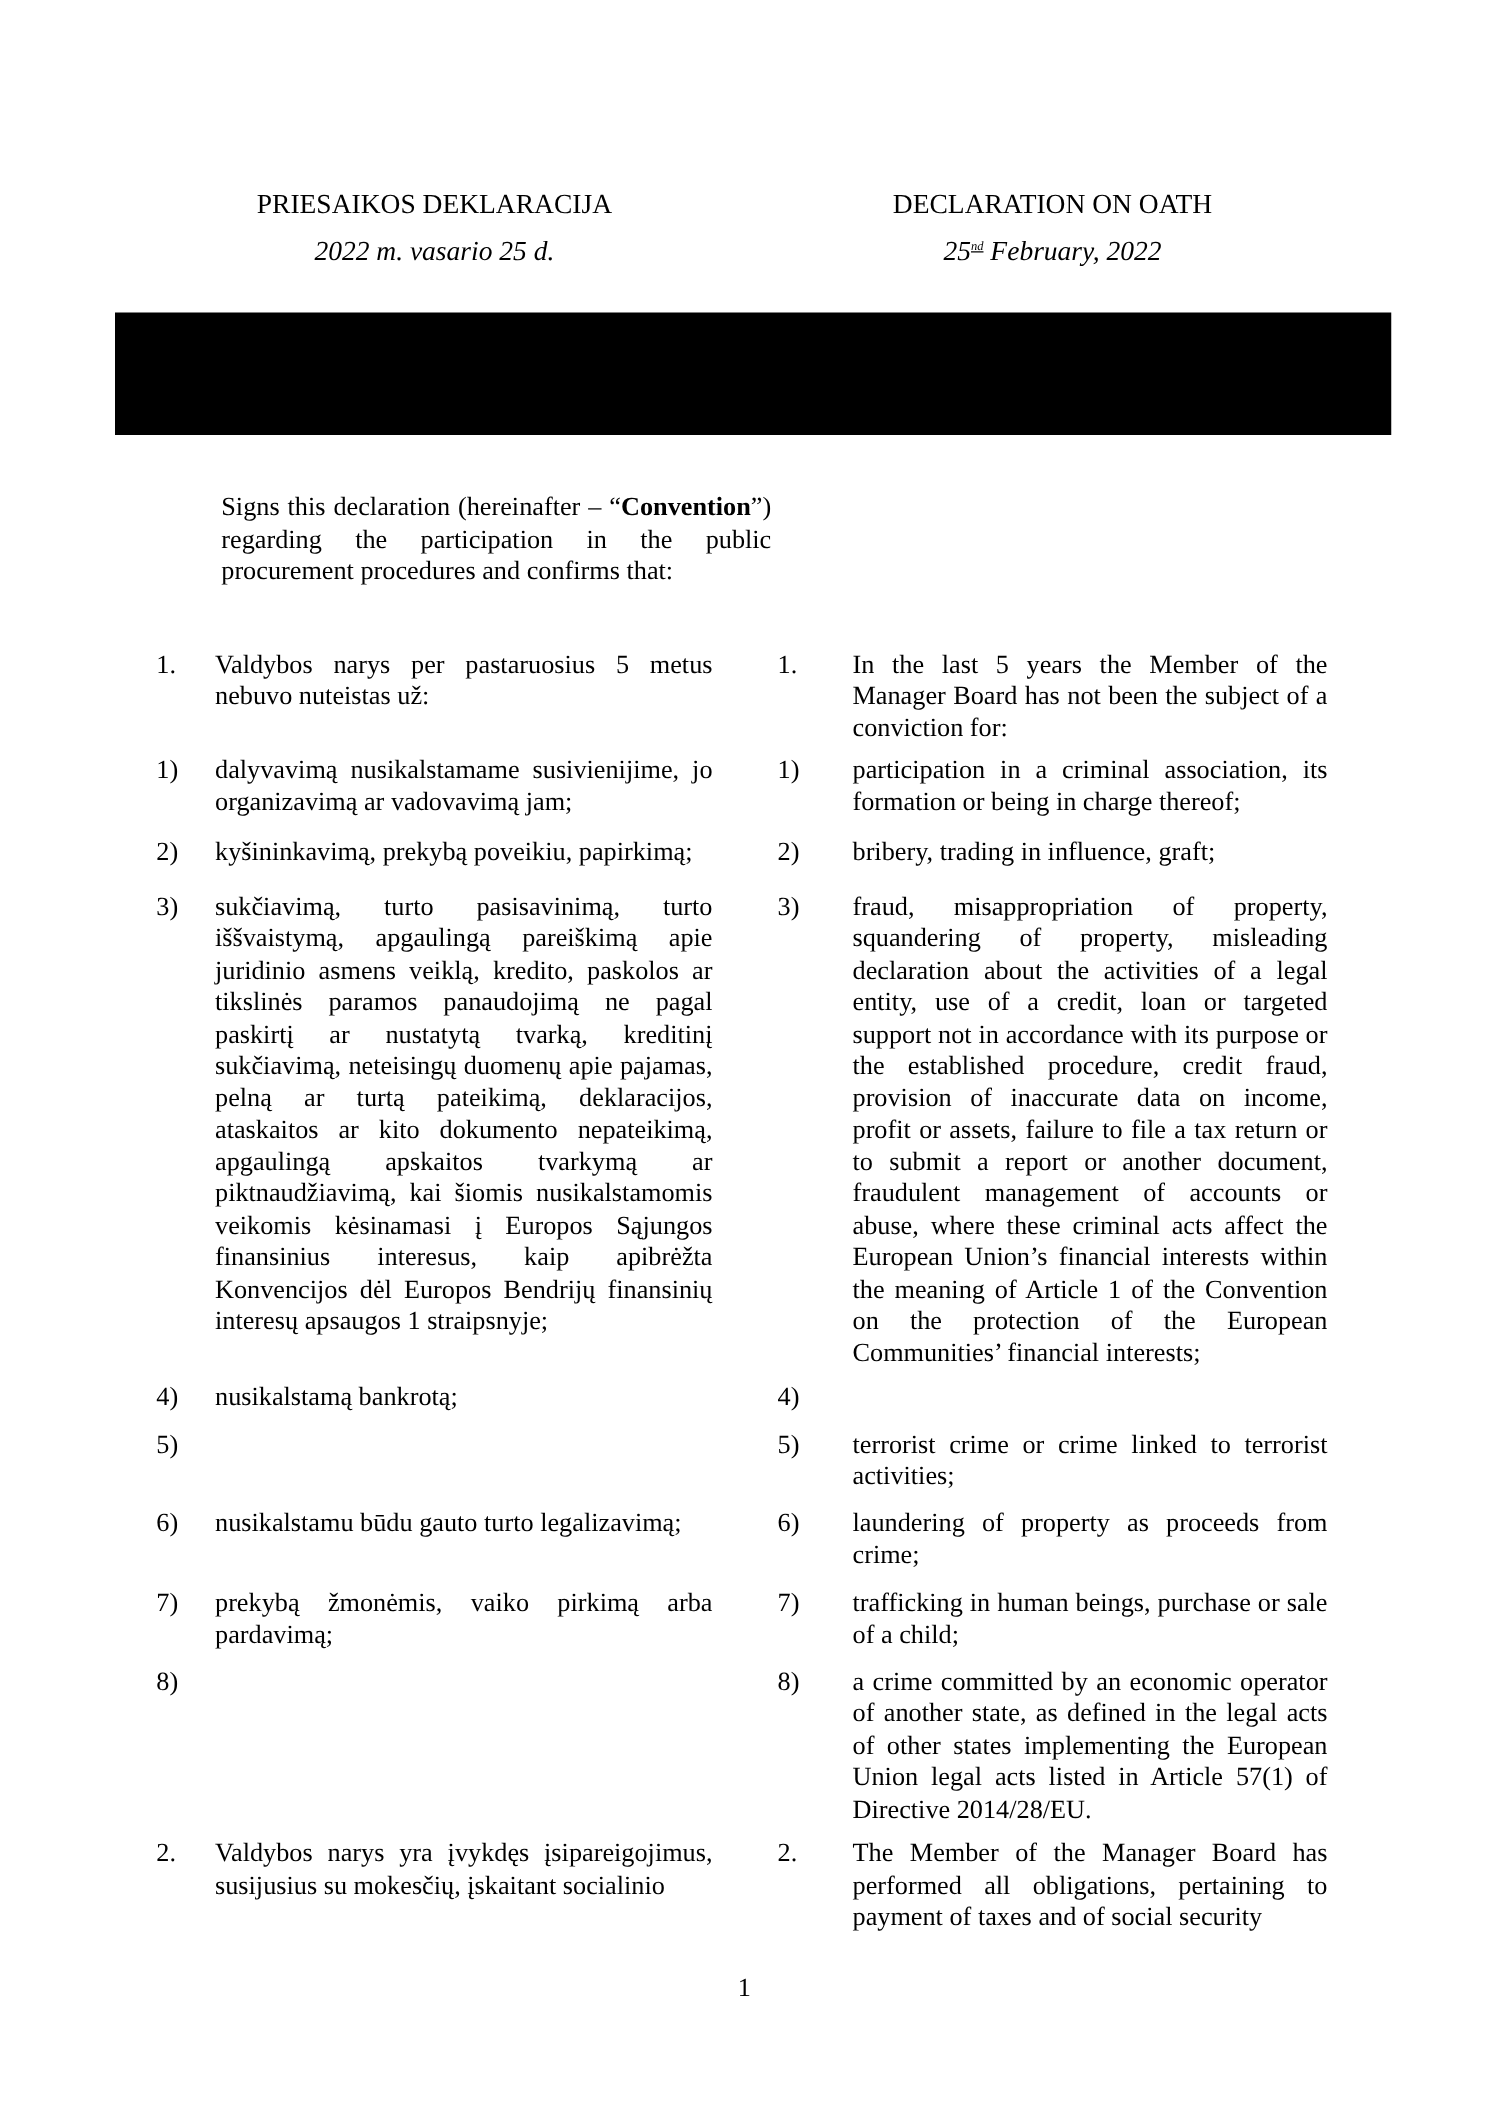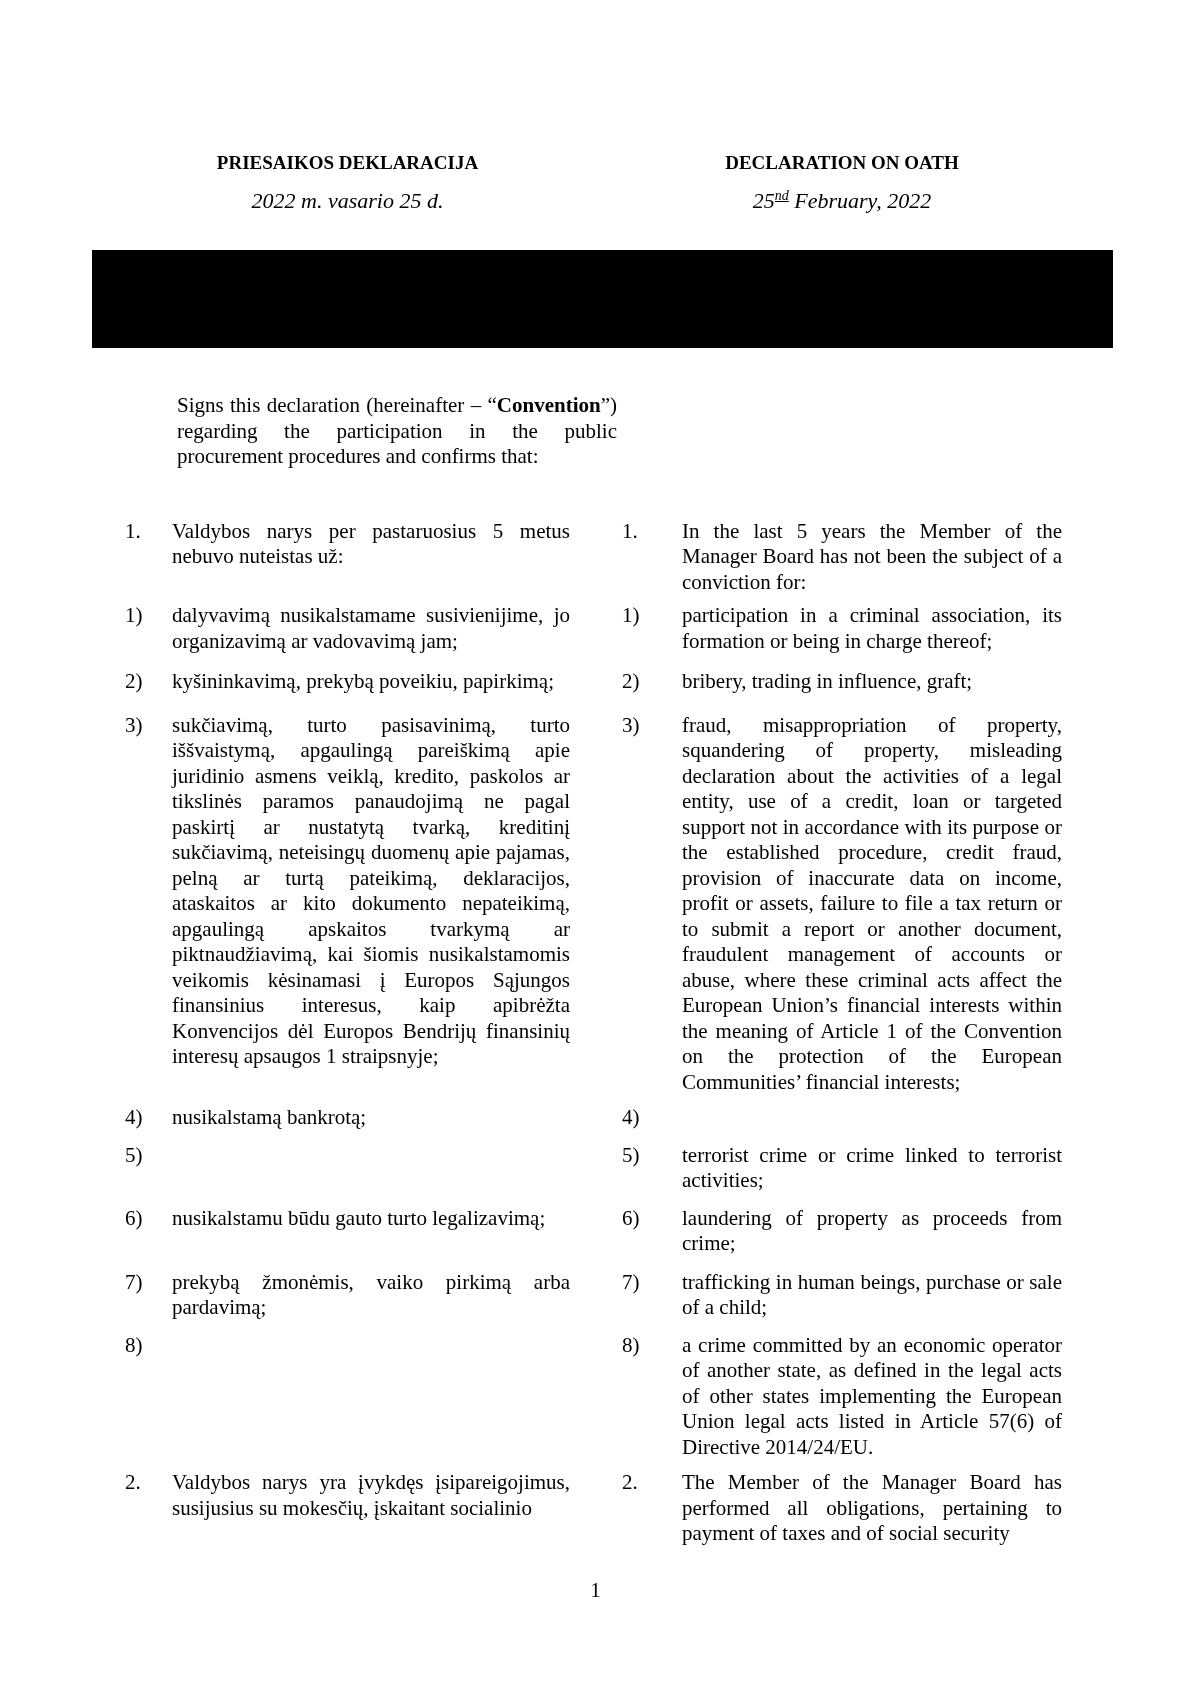--- a/index.html
+++ b/index.html
@@ -22,23 +22,23 @@
     height: 98px;
     background: #000000;
   }
   .content { padding-top: 148px; }
   .row { display: flex; margin-left: 125px; }
   .col-lt { width: 445px; flex: none; }
   .colgap { width: 52px; flex: none; }
   .col-en { width: 440px; flex: none; }
   .center { text-align: center; }
   .justify { text-align: justify; }
-  .doc-title { font-weight: bold; font-size: 19px; line-height: 30px; }
+  .doc-title { font-weight: normal; font-size: 22px; line-height: 30px; }
   .date-row { margin-top: 8px; font-style: italic; font-size: 22px; line-height: 30px; }
-  .date-row sup { font-size: 14px; line-height: 0; text-decoration: underline; }
+  .date-row sup { font-size: 10px; line-height: 0; text-decoration: underline; }
   .intro-row { margin-top: 177px; }
   .cell { display: flex; }
   .col-lt .num { width: 47px; flex: none; }
   .col-en .num { width: 60px; flex: none; }
   .txt { flex: 1 1 auto; }
   .g49 { margin-top: 49px; }
   .g18 { margin-top: 18px; }
   .g15 { margin-top: 15px; }
   .g13 { margin-top: 13px; }
   .g12 { margin-top: 12px; }
@@ -176,21 +176,21 @@
       </div>
     </div>
 
     <div class="row g12">
       <div class="col-lt cell">
         <div class="num">8)</div>
       </div>
       <div class="colgap"></div>
       <div class="col-en cell">
         <div class="num">8)</div>
-        <div class="txt justify">a crime committed by an economic operator of another state, as defined in the legal acts of other states implementing the European Union legal acts listed in Article 57(6) of Directive 2014/24/EU.</div>
+        <div class="txt justify">a crime committed by an economic operator of another state, as defined in the legal acts of other states implementing the European Union legal acts listed in Article 57(1) of Directive 2014/28/EU.</div>
       </div>
     </div>
 
     <div class="row g10">
       <div class="col-lt cell">
         <div class="num">2.</div>
         <div class="txt justify">Valdybos narys yra įvykdęs įsipareigojimus, susijusius su mokesčių, įskaitant socialinio</div>
       </div>
       <div class="colgap"></div>
       <div class="col-en cell">

